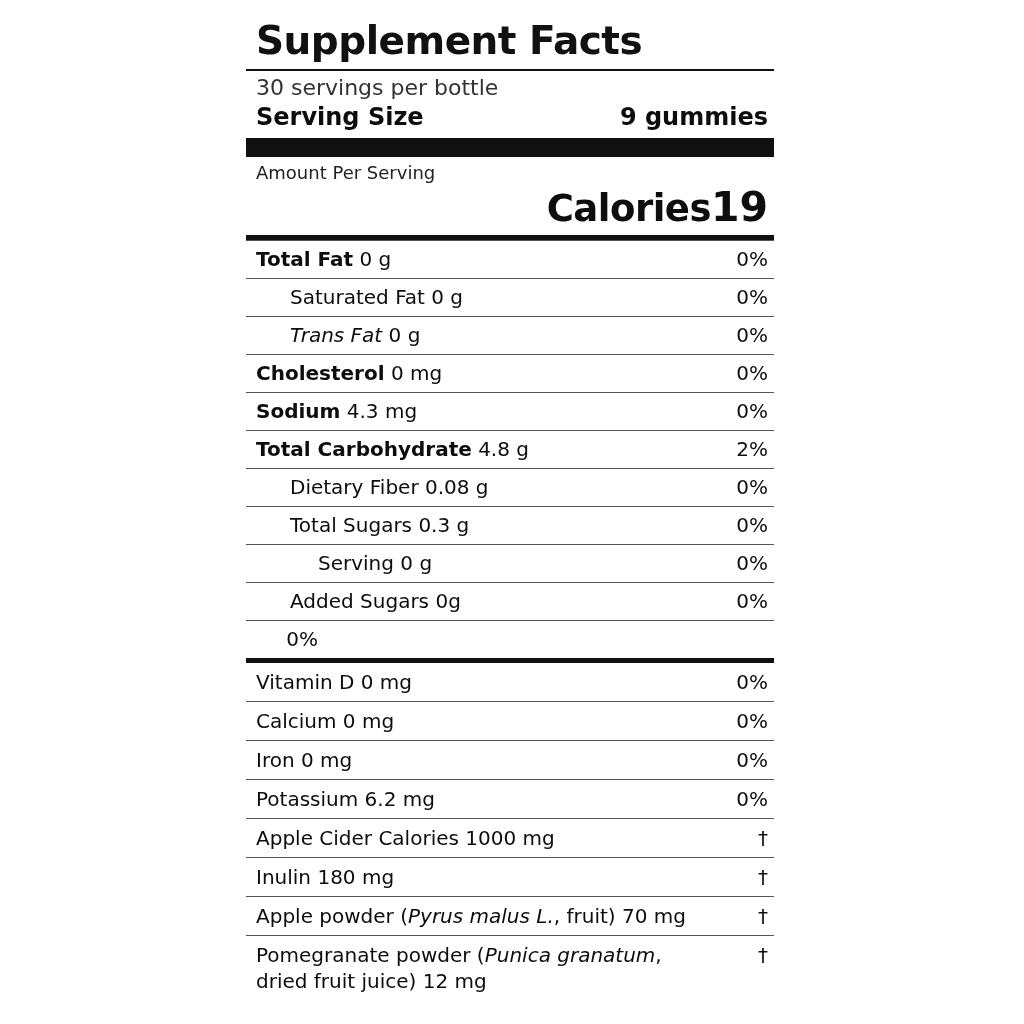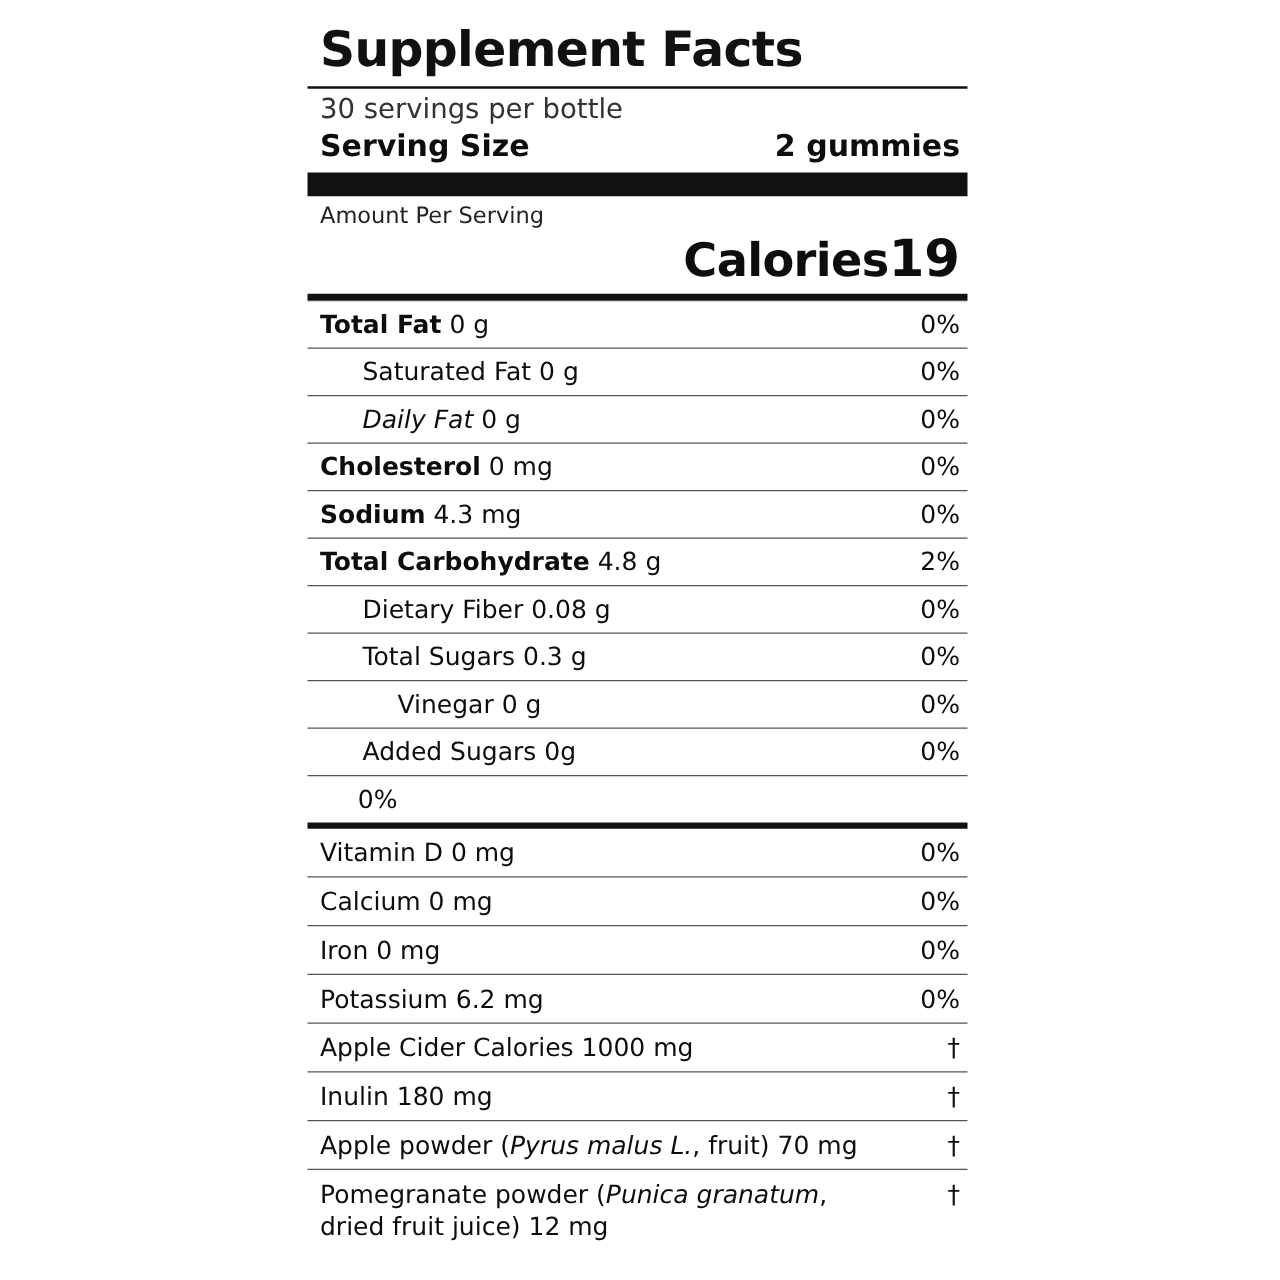--- a/index.html
+++ b/index.html
@@ -118,21 +118,21 @@
 <div class="panel">
 
   <div class="title">Supplement Facts</div>
 
   <div class="rule-thin"></div>
 
   <div class="servings">30 servings per bottle</div>
 
   <div class="serving-size-row">
     <span>Serving Size</span>
-    <span>2 gummies</span>
+    <span>9 gummies</span>
   </div>
 
   <div class="rule-thick"></div>
 
   <div class="amount-per">Amount Per Serving</div>
 
   <div class="calories-row">
     <span class="calories-label">Calories</span>
     <span class="calories-value">19</span>
   </div>
@@ -147,21 +147,21 @@
         <span class="label"><span class="b">Total Fat</span><span> 0 g</span></span>
         <span class="dv">0%</span>
       </div>
       <div class="rule-hair"></div>
       <div class="row indent1">
         <span class="label"><span>Saturated Fat</span><span> 0 g</span></span>
         <span class="dv">0%</span>
       </div>
       <div class="rule-hair"></div>
       <div class="row indent1">
-        <span class="label"><span class="it">Daily Fat</span><span> 0 g</span></span>
+        <span class="label"><span class="it">Trans Fat</span><span> 0 g</span></span>
         <span class="dv">0%</span>
       </div>
       <div class="rule-hair"></div>
       <div class="row">
         <span class="label"><span class="b">Cholesterol</span><span> 0 mg</span></span>
         <span class="dv">0%</span>
       </div>
       <div class="rule-hair"></div>
       <div class="row">
         <span class="label"><span class="b">Sodium</span><span> 4.3 mg</span></span>
@@ -177,21 +177,21 @@
         <span class="label"><span>Dietary Fiber</span><span> 0.08 g</span></span>
         <span class="dv">0%</span>
       </div>
       <div class="rule-hair"></div>
       <div class="row indent1">
         <span class="label"><span>Total Sugars</span><span> 0.3 g</span></span>
         <span class="dv">0%</span>
       </div>
       <div class="rule-hair"></div>
       <div class="row indent2">
-        <span class="label"><span>Vinegar</span><span> 0 g</span></span>
+        <span class="label"><span>Serving</span><span> 0 g</span></span>
         <span class="dv">0%</span>
       </div>
       <div class="rule-hair"></div>
       <div class="row indent1">
         <span class="label"><span>Added Sugars</span><span> 0g</span></span>
         <span class="dv">0%</span>
       </div>
       <div class="rule-hair"></div>
       <div class="row">
         <span class="dv">0%</span>

